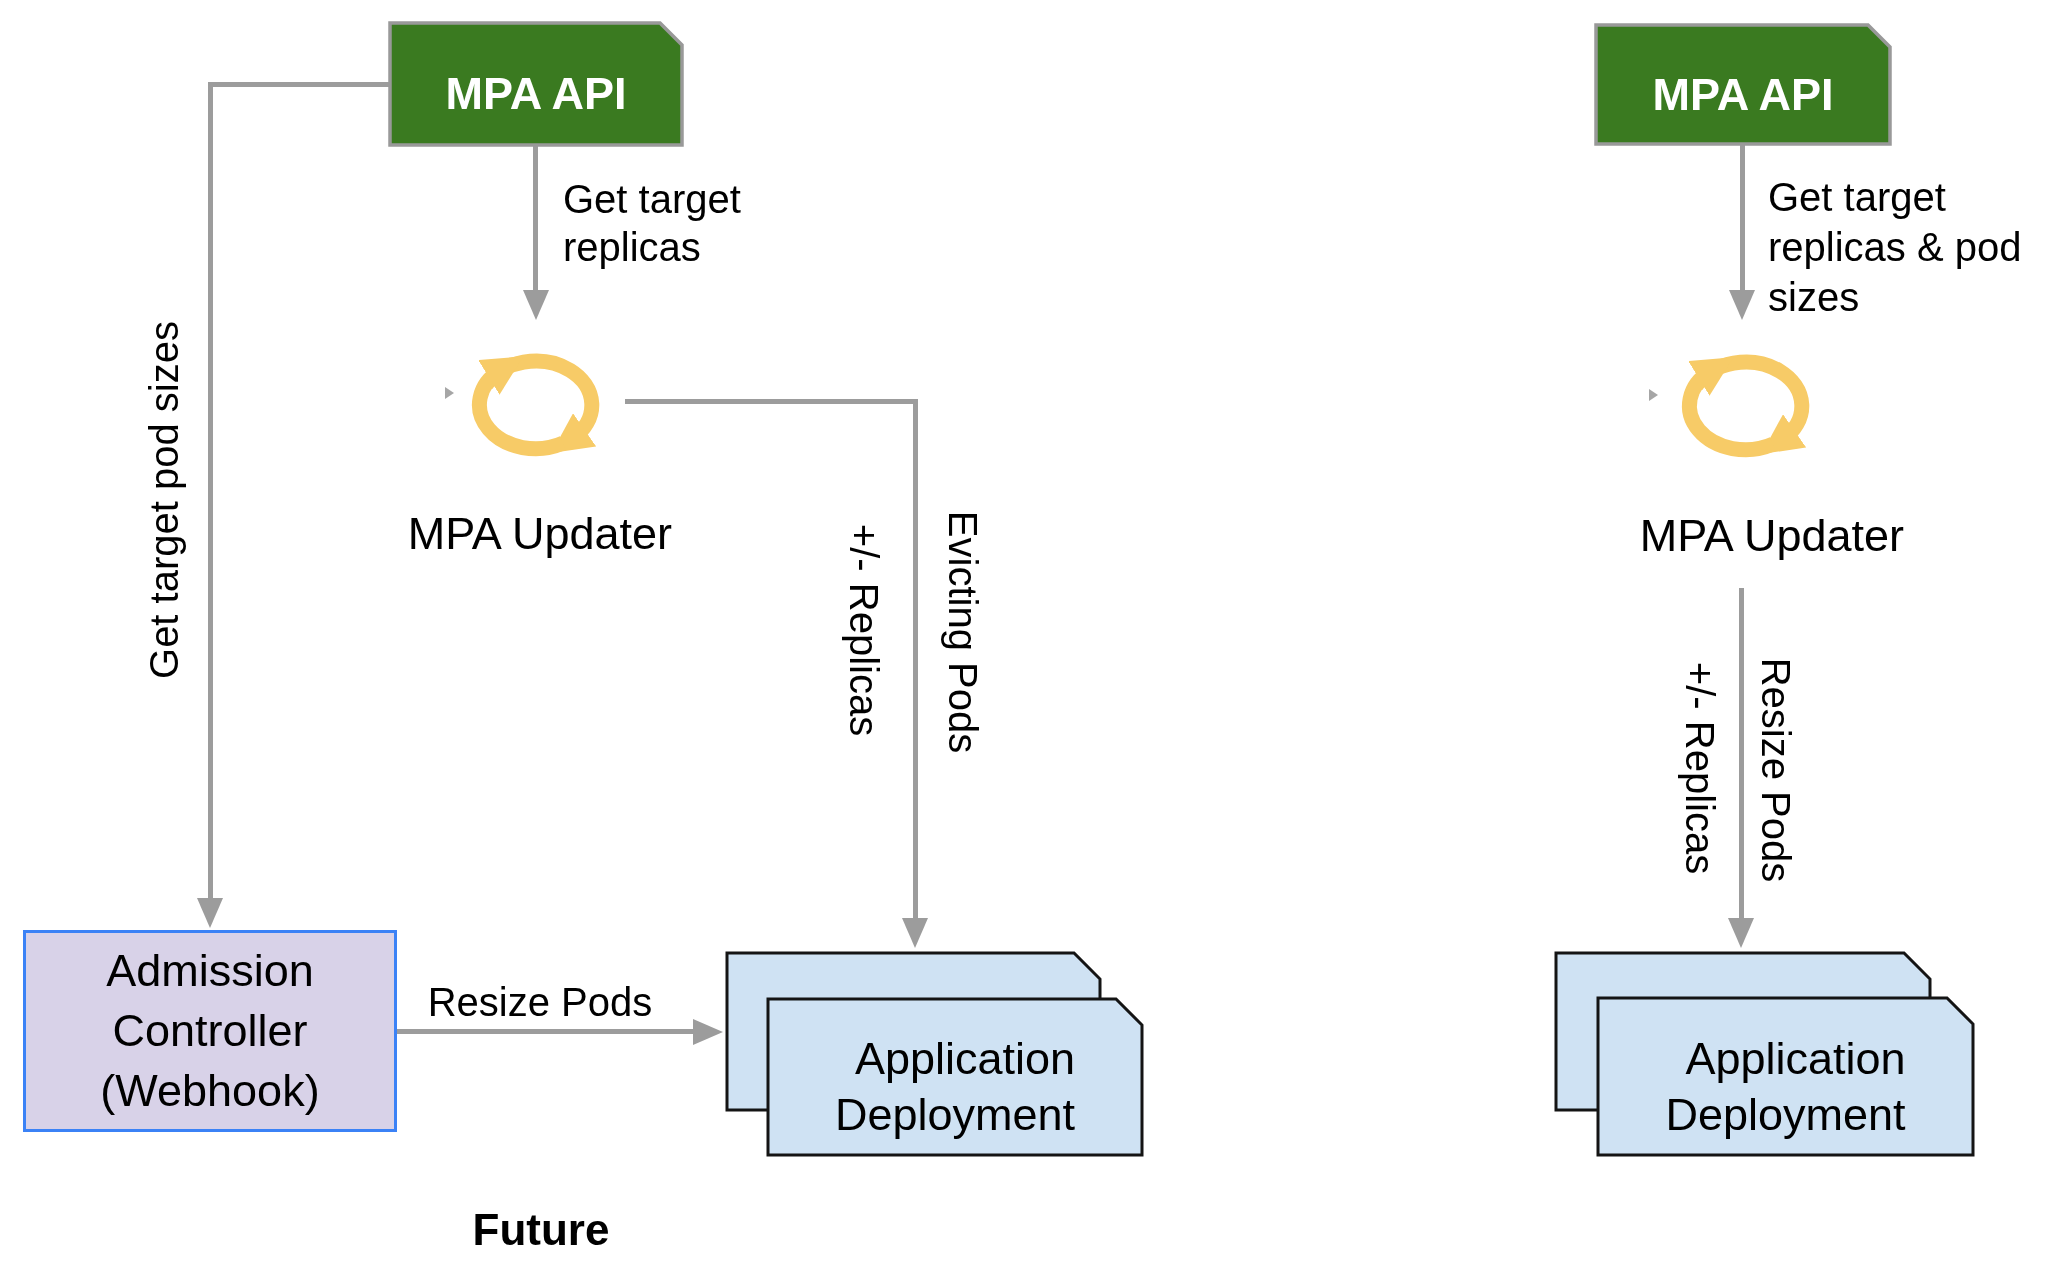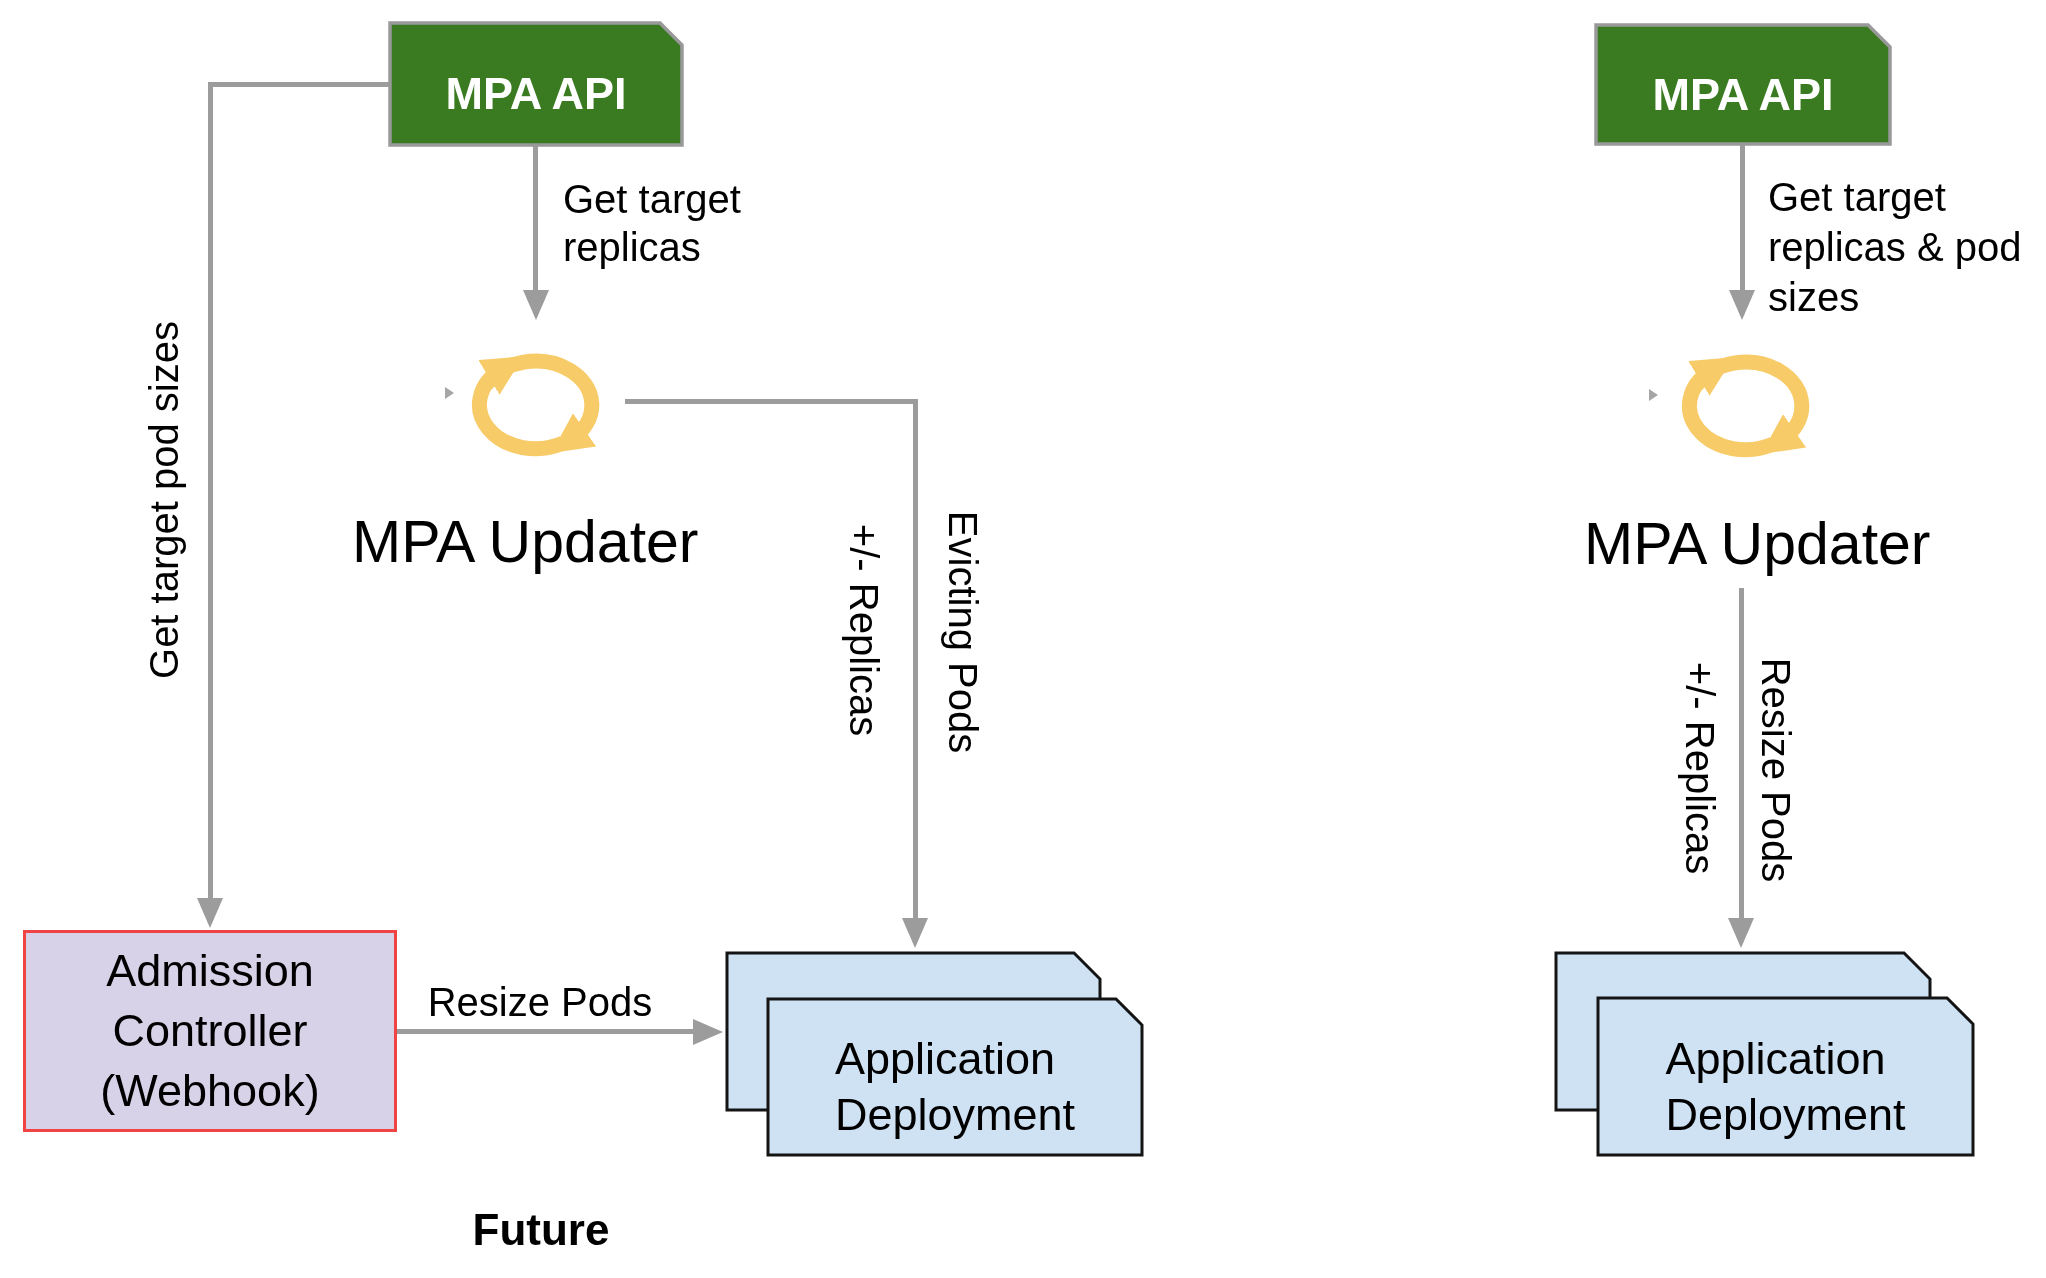--- a/index.html
+++ b/index.html
@@ -9,31 +9,31 @@
     height: 1278px;
     background: #ffffff;
     font-family: "Liberation Sans", "DejaVu Sans", sans-serif;
     overflow: hidden;
   }
   .node { position: absolute; }
   .node svg { position: absolute; left: 0; top: 0; overflow: visible; }
   .node-label {
     position: absolute; inset: 0;
     display: flex; align-items: center; justify-content: center;
-    text-align: left; white-space: pre-line; margin-top: 20px;
+    text-align: right; white-space: pre-line; margin-top: 20px;
   }
   .api-shape { fill: #3a7a20; stroke: #999999; stroke-width: 3.5px; }
   .api-label { color: #ffffff; font-weight: bold; font-size: 45px; }
   .deploy-shape { fill: #cfe2f3; stroke: #141414; stroke-width: 3px; }
   .deploy-label { color: #000000; font-size: 45px; line-height: 56px; }
   .admission-box {
     position: absolute;
     box-sizing: border-box;
     background: #d8d2e8;
-    border: 3px solid #ef4444;
+    border: 3px solid #3b82f6;
     display: flex; align-items: center; justify-content: center;
     text-align: center; white-space: pre-line;
     font-size: 45px; line-height: 60px; color: #000000;
   }
   .line { position: absolute; background: #9c9c9c; }
   .arrow-down {
     position: absolute; width: 0; height: 0;
     border-left: 13px solid transparent;
     border-right: 13px solid transparent;
     border-top: 30px solid #9c9c9c;
@@ -47,21 +47,21 @@
   .edge-label {
     position: absolute;
     font-size: 40px; line-height: 48px; color: #000000;
     white-space: pre-line;
   }
   .rot { height: 46px; line-height: 46px; text-align: center; white-space: nowrap; }
   .rot-cw  { transform: rotate(90deg);  transform-origin: center; }
   .rot-ccw { transform: rotate(-90deg); transform-origin: center; }
   .center-label {
     position: absolute; text-align: right;
-    font-size: 59px; color: #000000; white-space: nowrap;
+    font-size: 45px; color: #000000; white-space: nowrap;
   }
   .caption {
     position: absolute; text-align: center;
     font-size: 44px; font-weight: bold; color: #000000; white-space: nowrap;
   }
   .refresh-icon { position: absolute; overflow: visible; }
   .refresh-icon path { fill: none; stroke: #f7cb67; stroke-width: 15px; }
   .tiny-triangle {
     position: absolute; width: 0; height: 0;
     border-top: 6px solid transparent;

